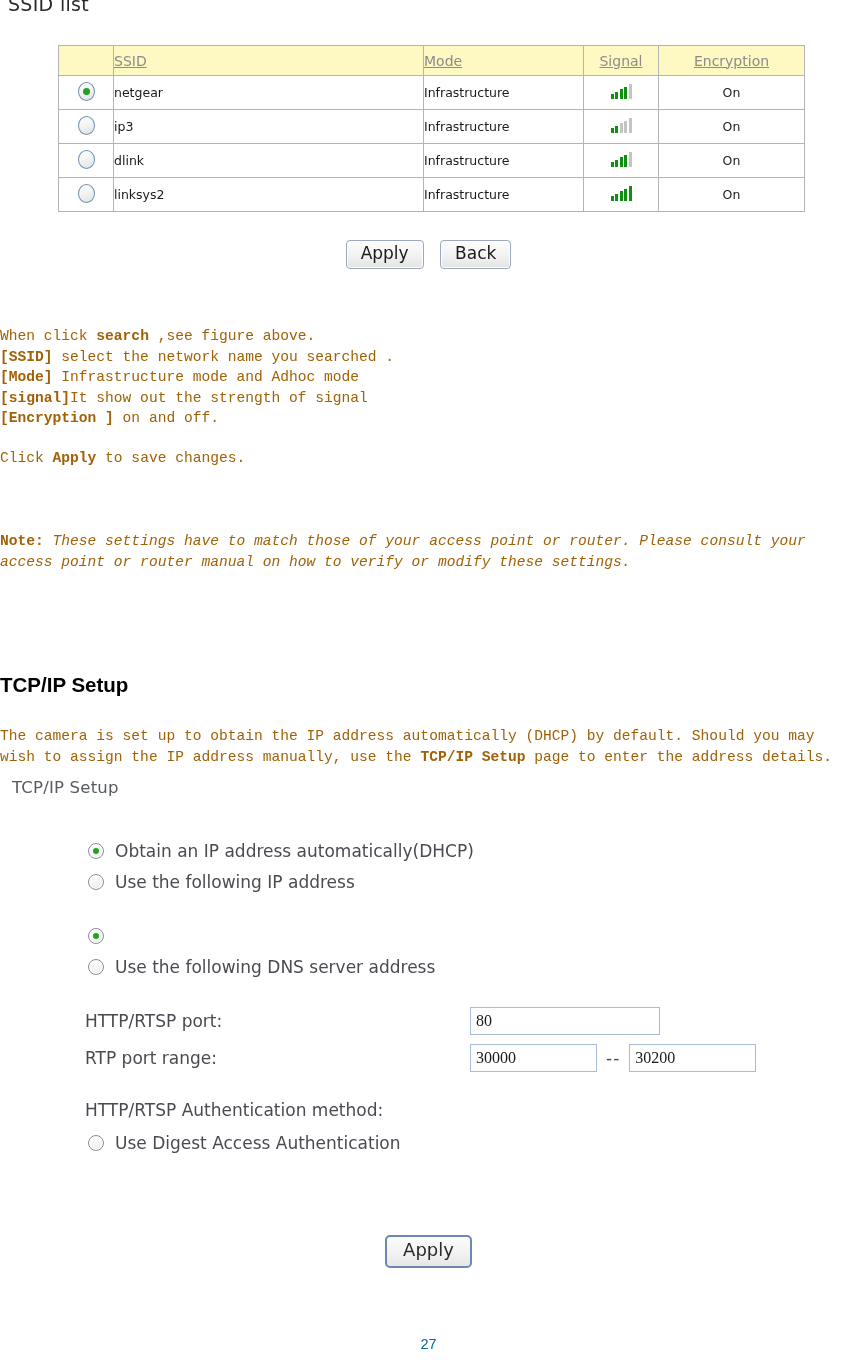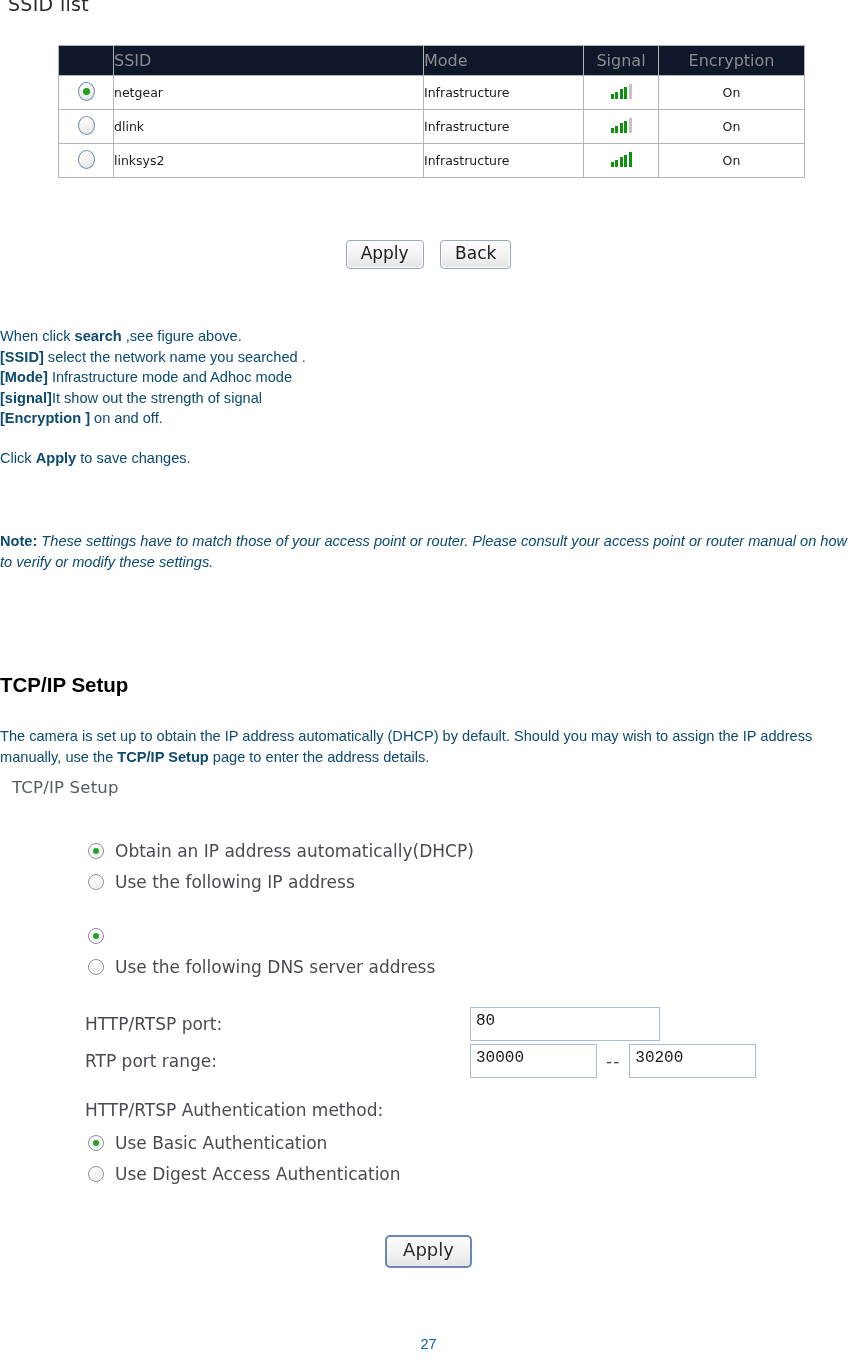--- a/index.html
+++ b/index.html
@@ -42,25 +42,26 @@
     font-family: "DejaVu Sans", sans-serif;
     font-size: 12.5px;
   }
   table.ssid-table td, table.ssid-table th {
     border: 1px solid #b4b4b4;
     padding: 0;
     height: 33px;
     vertical-align: middle;
   }
   table.ssid-table thead th {
-    background: #0f172a;
+    background: #fef9c3;
     color: #8c8c8c;
     font-weight: normal;
-    font-size: 16px;
+    font-size: 14px;
     height: 29px;
+    text-decoration: underline;
   }
   .col-radio  { width: 55px; }
   .col-ssid   { width: 310px; }
   .col-mode   { width: 160px; }
   .col-signal { width: 75px;  }
   .col-enc    { width: 146px; }
 
   th.th-ssid, th.th-mode   { text-align: left; padding-left: 7px; }
   th.th-signal             { text-align: center; padding-left: 7px; margin-left: 18px; }
   th.th-enc                { text-align: center; }
@@ -123,24 +124,24 @@
     border-radius: 4px;
     box-shadow: 0 0 0 1px #ffffff inset;
     margin: 0 6px;
     line-height: 1.15;
     cursor: default;
   }
 
   
   .body-text {
     position: absolute;
-    font-family: Liberation Sans, sans-serif;
+    font-family: Liberation Mono, monospace;
     font-size: 14.6px;
     line-height: 20.5px;
-    color: #0c4a6e;
+    color: #a16207;
   }
   .block-explain { left: 0px; top: 326px; width: 700px; }
   .block-clicks  { left: 0px; top: 448px; width: 700px; }
   .block-note    { left: 0px; top: 531px; width: 857px; font-style: italic; }
   .block-note b  { font-style: normal; }
   .block-tcp-para{ left: 0px; top: 726px; width: 845px; }
 
   h2.section-title {
     position: absolute;
     left: 0px;
@@ -220,26 +221,26 @@
   }
   .port-row.r1 { left: 85px; top: 232px; }
   .port-row.r2 { left: 85px; top: 269px; }
   .port-label {
     width: 385px;
     font-size: 17px;
     color: #4a4a52;
     white-space: nowrap;
   }
   .port-input {
-    font-family: Liberation Mono, monospace;
+    font-family: Liberation Serif, serif;
     font-size: 16px;
     color: #1a1a1a;
     border: 1px solid #a6bcd8;
     background: #ffffff;
-    height: 34px;
+    height: 28px;
     line-height: 26px;
     padding: 0 5px;
     box-sizing: border-box;
   }
   .port-input.wide  { width: 190px; }
   .port-input.range { width: 127px; }
   .range-dash {
     margin: 0 9px;
     font-size: 17px;
     color: #4a4a52;
@@ -308,20 +309,33 @@
               <i class="on"></i>
               <i class="on"></i>
               <i class="on"></i>
               <i class="on"></i>
               <i></i>
             </span></td>
           <td class="cell-enc">On</td>
         </tr>
         <tr>
           <td class="cell-radio"><span class="radio-tbl"></span></td>
+          <td class="cell-ssid">ip3</td>
+          <td class="cell-mode">Infrastructure</td>
+          <td class="cell-signal"><span class="sigbars">
+              <i class="on"></i>
+              <i class="on"></i>
+              <i></i>
+              <i></i>
+              <i></i>
+            </span></td>
+          <td class="cell-enc">On</td>
+        </tr>
+        <tr>
+          <td class="cell-radio"><span class="radio-tbl"></span></td>
           <td class="cell-ssid">dlink</td>
           <td class="cell-mode">Infrastructure</td>
           <td class="cell-signal"><span class="sigbars">
               <i class="on"></i>
               <i class="on"></i>
               <i class="on"></i>
               <i class="on"></i>
               <i></i>
             </span></td>
           <td class="cell-enc">On</td>
@@ -400,24 +414,20 @@
     <span class="port-label">RTP port range:</span>
     <span class="port-input range">30000</span>
     <span class="range-dash">--</span>
     <span class="port-input range">30200</span>
   </div>
 
   <div class="auth-heading">HTTP/RTSP Authentication method:</div>
 
   <div class="opt-group g3">
     <div class="opt-row">
-      <span class="radio-ui checked"></span>
-      <span class="opt-label">Use Basic Authentication</span>
-    </div>
-    <div class="opt-row">
       <span class="radio-ui"></span>
       <span class="opt-label">Use Digest Access Authentication</span>
     </div>
   </div>
 
   <div class="btnrow-bottom">
     <span class="btn-apply-blue">Apply</span>
   </div>
 </div>
 

